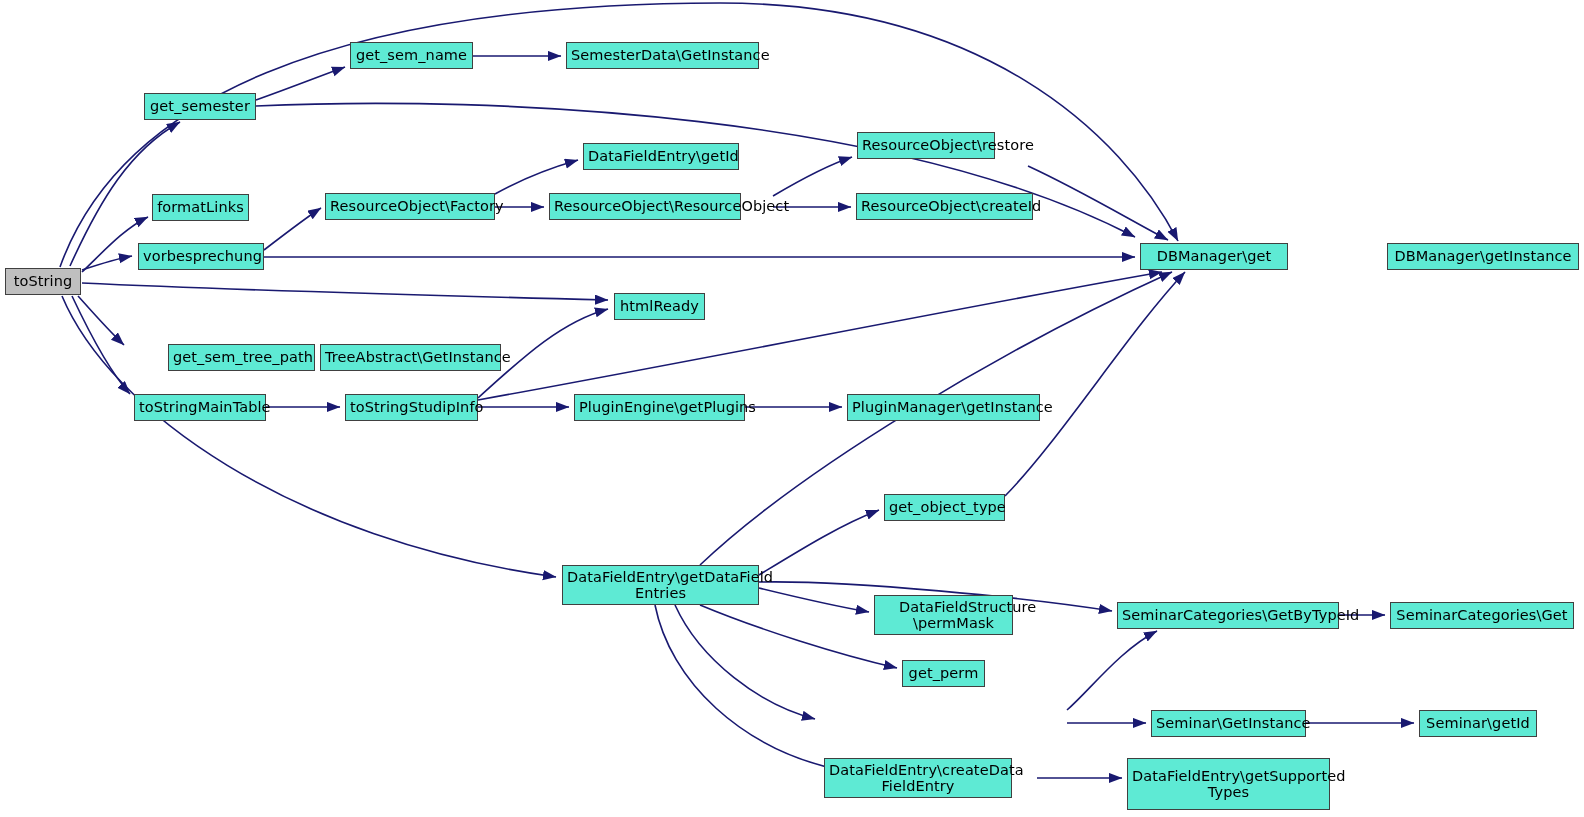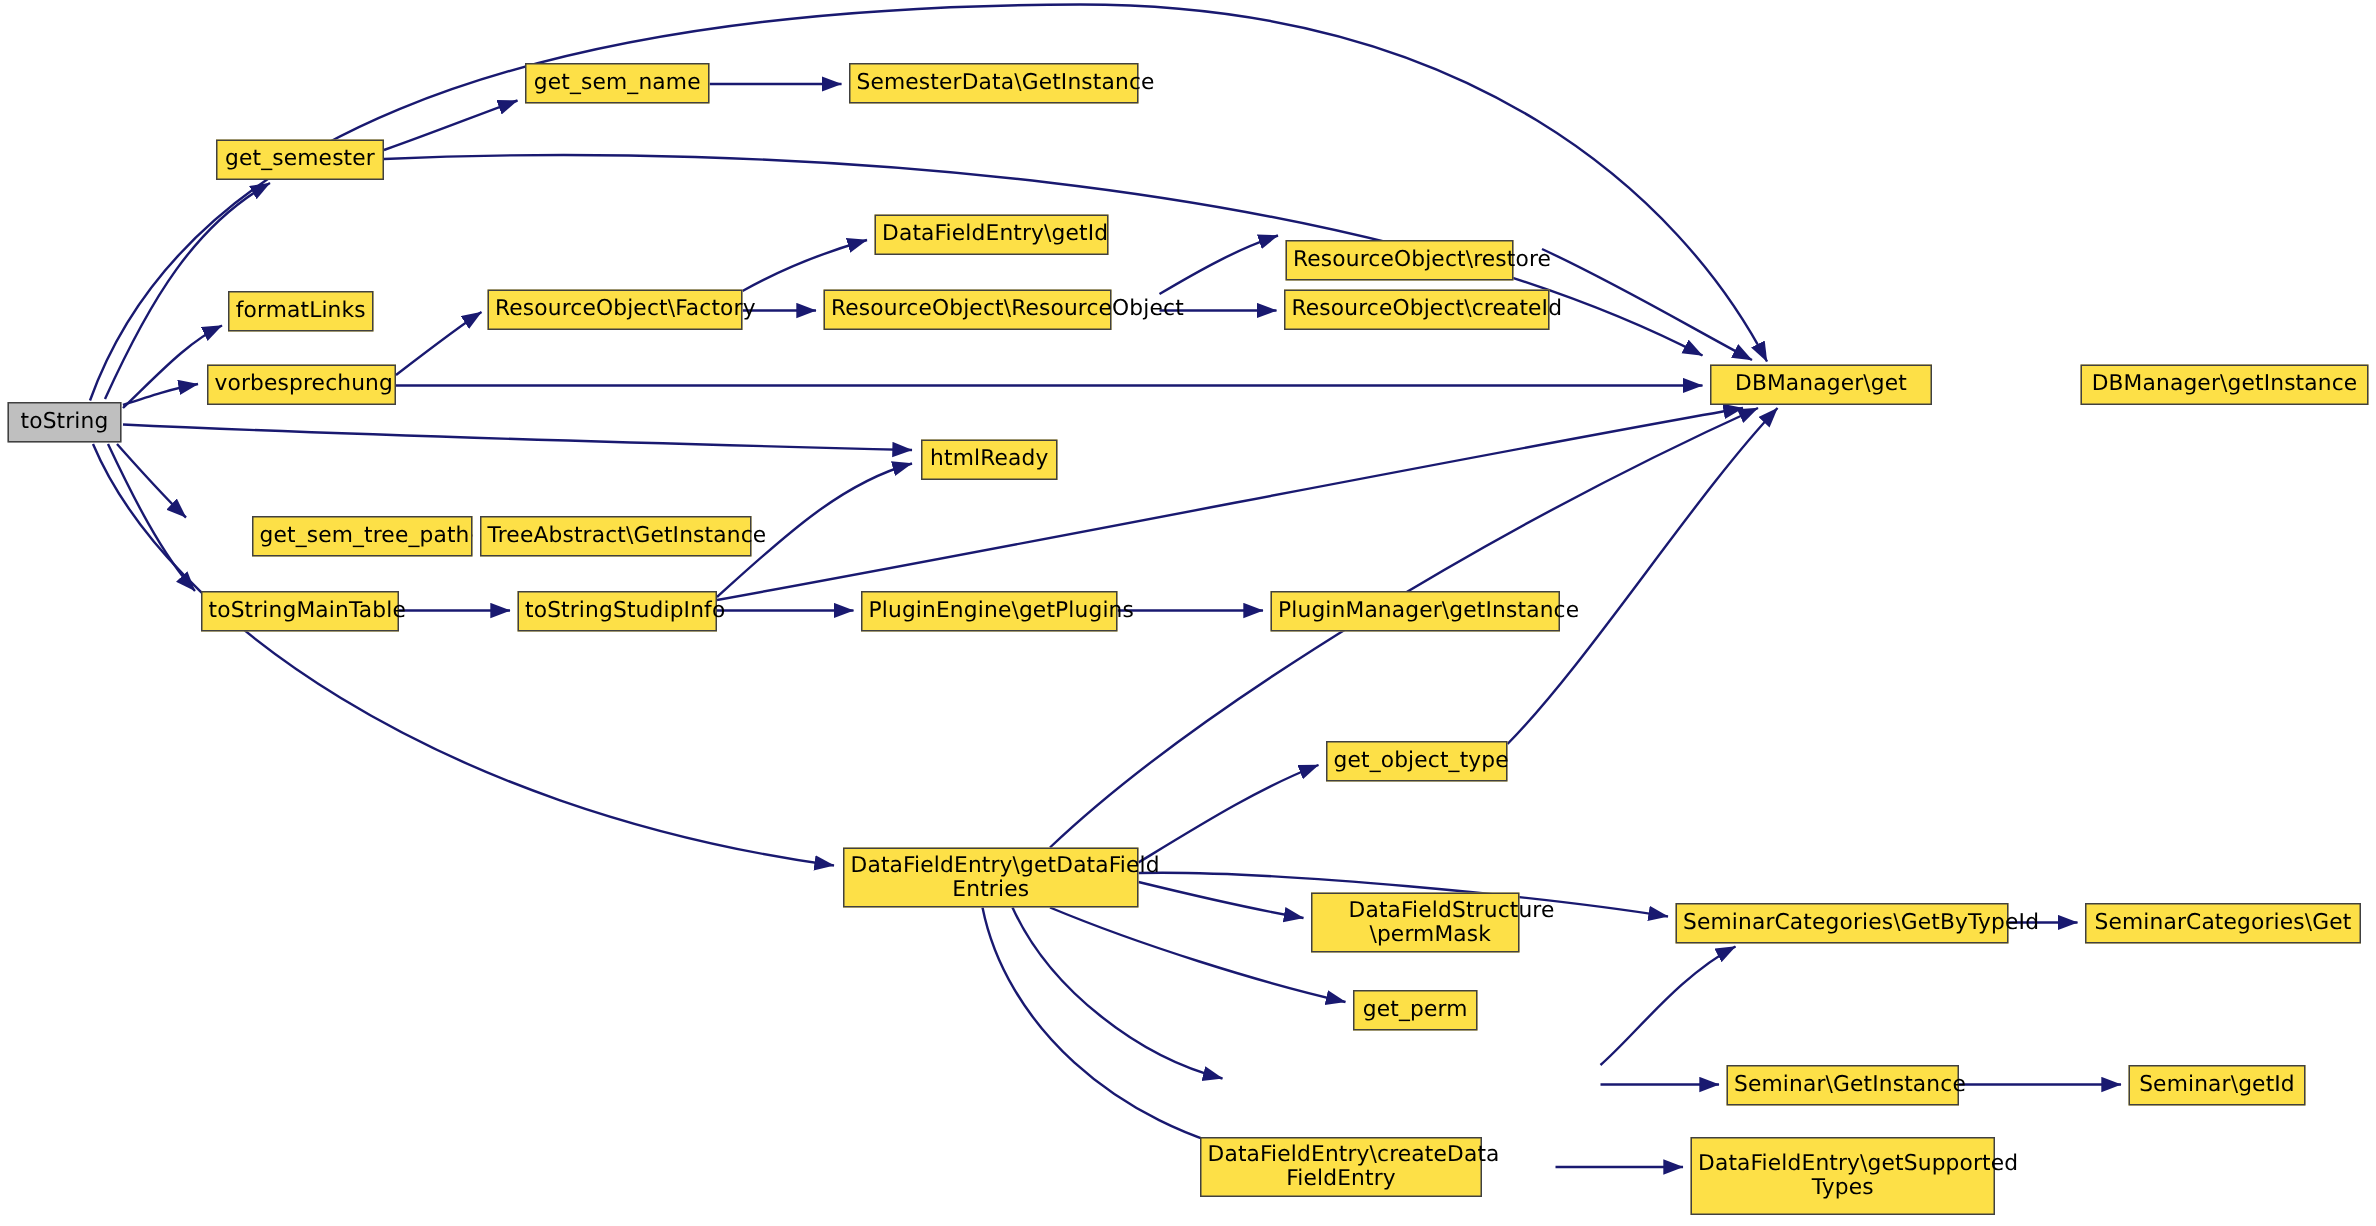--- a/index.html
+++ b/index.html
@@ -1,20 +1,20 @@
 <!DOCTYPE html>
 <html><head>
 <meta charset="utf-8">
 <style>
   html,body{margin:0;padding:0;background:#ffffff;}
   #canvas{position:relative;width:1584px;height:817px;background:#ffffff;
           font-family:"DejaVu Sans","Liberation Sans",sans-serif;overflow:hidden;}
   svg#edges{position:absolute;left:0;top:0;width:1584px;height:817px;}
   .node{position:absolute;box-sizing:border-box;border:1px solid #404040;
-        background:#fde047;display:flex;align-items:center;justify-content:center;
+        background:#5eead4;display:flex;align-items:center;justify-content:center;
         text-align:center;color:#000000;font-size:14.5px;line-height:1.12;
         letter-spacing:0.1px;white-space:pre-line;padding:0 4px;}
   .node.root{background:#bfbfbf;border-color:#404040;}
   .node span{display:block;width:100%;}
 </style>
 </head>
 <body>
 
 <div id="canvas">
   <svg id="edges" viewBox="0 0 1584 817" xmlns="http://www.w3.org/2000/svg">
@@ -61,21 +61,21 @@
         <path d="M 1339,615 L 1385,615" marker-end="url(#arrow)"></path>
         <path d="M 1306,723 L 1414,723" marker-end="url(#arrow)"></path>
         <path d="M 1037,778 L 1122,778" marker-end="url(#arrow)"></path>
       </g>
   </svg>
 <div class="node root" style="left: 5px; top: 268px; width: 76px; height: 27px;"><span>toString</span></div>
     <div class="node" style="left: 350px; top: 42px; width: 123px; height: 27px;"><span>get_sem_name</span></div>
     <div class="node" style="left: 566px; top: 42px; width: 193px; height: 27px;"><span>SemesterData\GetInstance</span></div>
     <div class="node" style="left: 144px; top: 93px; width: 112px; height: 27px;"><span>get_semester</span></div>
     <div class="node" style="left: 583px; top: 143px; width: 156px; height: 27px;"><span>DataFieldEntry\getId</span></div>
-    <div class="node" style="left: 857px; top: 160px; width: 152px; height: 27px; text-align: right;"><span>ResourceObject\restore</span></div>
+    <div class="node" style="left: 857px; top: 132px; width: 138px; height: 27px; text-align: right;"><span>ResourceObject\restore</span></div>
     <div class="node" style="left: 152px; top: 194px; width: 97px; height: 27px;"><span>formatLinks</span></div>
     <div class="node" style="left: 325px; top: 193px; width: 170px; height: 27px;"><span>ResourceObject\Factory</span></div>
     <div class="node" style="left: 549px; top: 193px; width: 192px; height: 27px;"><span>ResourceObject\ResourceObject</span></div>
     <div class="node" style="left: 856px; top: 193px; width: 177px; height: 27px;"><span>ResourceObject\createId</span></div>
     <div class="node" style="left: 138px; top: 243px; width: 126px; height: 27px;"><span>vorbesprechung</span></div>
     <div class="node" style="left: 1140px; top: 243px; width: 148px; height: 27px;"><span>DBManager\get</span></div>
     <div class="node" style="left: 1387px; top: 243px; width: 192px; height: 27px;"><span>DBManager\getInstance</span></div>
     <div class="node" style="left: 614px; top: 293px; width: 91px; height: 27px;"><span>htmlReady</span></div>
     <div class="node" style="left: 128px; top: 344px; width: 147px; height: 27px; margin-left: 40px;"><span>get_sem_tree_path</span></div>
     <div class="node" style="left: 320px; top: 344px; width: 181px; height: 27px;"><span>TreeAbstract\GetInstance</span></div>
@@ -86,17 +86,17 @@
     <div class="node" style="left: 884px; top: 494px; width: 121px; height: 27px;"><span>get_object_type</span></div>
     <div class="node" style="left: 562px; top: 565px; width: 197px; height: 40px;"><span>DataFieldEntry\getDataField
 Entries</span></div>
     <div class="node" style="left: 874px; top: 595px; width: 139px; height: 40px; padding-left: 24px;"><span>DataFieldStructure
 \permMask</span></div>
     <div class="node" style="left: 1117px; top: 602px; width: 222px; height: 27px;"><span>SeminarCategories\GetByTypeId</span></div>
     <div class="node" style="left: 1390px; top: 602px; width: 184px; height: 27px;"><span>SeminarCategories\Get</span></div>
     <div class="node" style="left: 902px; top: 660px; width: 83px; height: 27px;"><span>get_perm</span></div>
     <div class="node" style="left: 1151px; top: 710px; width: 155px; height: 27px;"><span>Seminar\GetInstance</span></div>
     <div class="node" style="left: 1419px; top: 710px; width: 118px; height: 27px;"><span>Seminar\getId</span></div>
-    <div class="node" style="left: 800px; top: 758px; width: 188px; height: 40px;"><span>DataFieldEntry\createData
+    <div class="node" style="left: 824px; top: 758px; width: 188px; height: 40px;"><span>DataFieldEntry\createData
 FieldEntry</span></div>
     <div class="node" style="left: 1127px; top: 758px; width: 203px; height: 52px;"><span>DataFieldEntry\getSupported
 Types</span></div>
   </div>
 
 </body></html>

